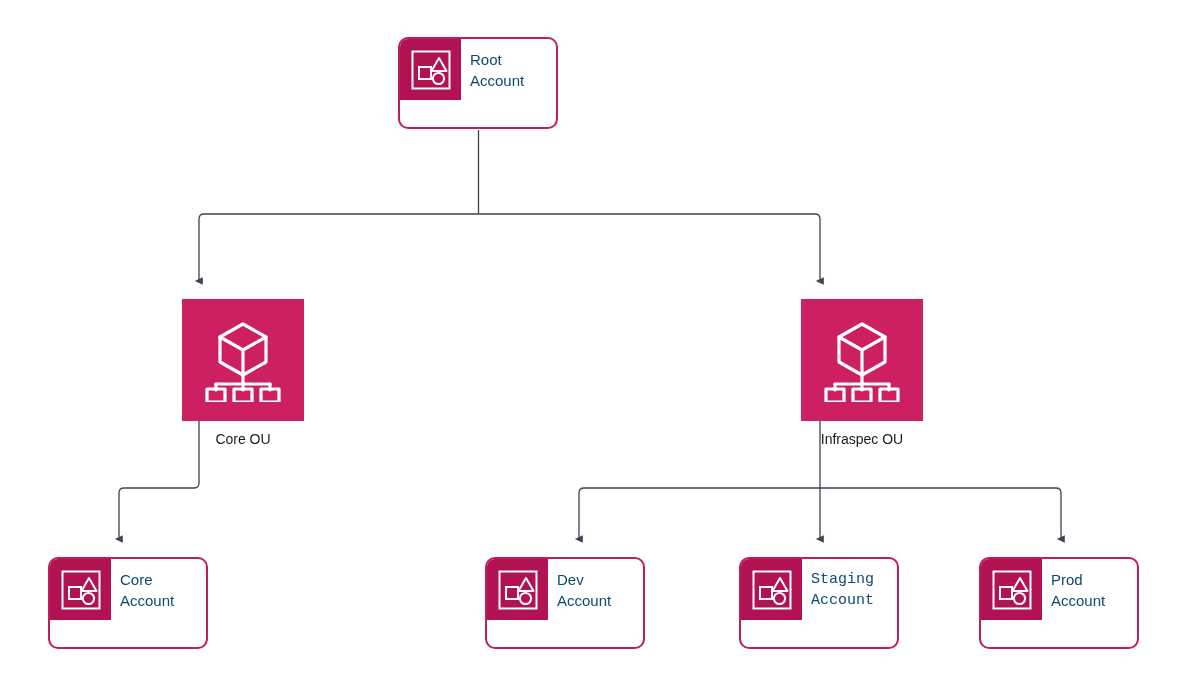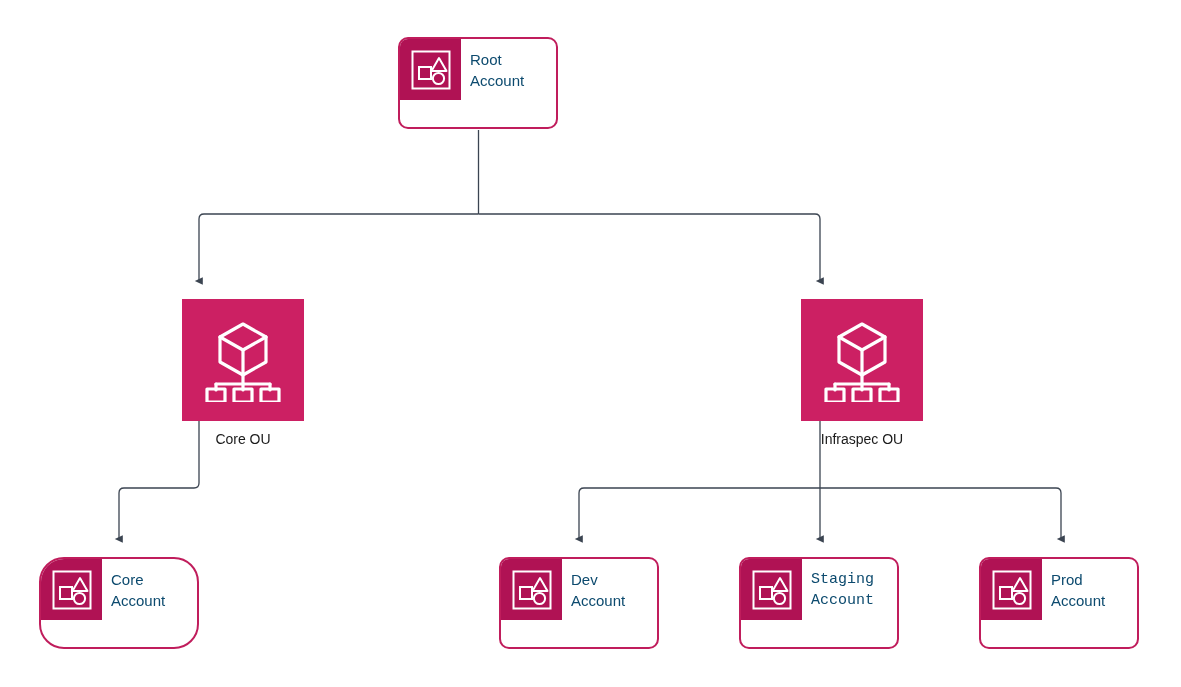--- a/index.html
+++ b/index.html
@@ -167,34 +167,34 @@
           <path d="M 69 66 L 69 72"></path>
           <rect x="6" y="71" width="18" height="13"></rect>
           <rect x="33" y="71" width="18" height="13"></rect>
           <rect x="60" y="71" width="18" height="13"></rect>
         </g>
       </svg>
     </div>
     <div class="ou-label">Infraspec OU</div>
   </div>
 
-  <div class="account-card" style="left:39px; top:557px;border-radius:25px;">
+  <div class="account-card" style="left:48px; top:557px;">
     <div class="account-icon-panel">
       <svg width="44" height="44" viewBox="0 0 44 44" xmlns="http://www.w3.org/2000/svg">
         <rect x="3.5" y="3.5" width="37" height="37" fill="none" stroke="#ffffff" stroke-width="2"></rect>
         <rect x="10" y="19" width="12" height="12" fill="none" stroke="#ffffff" stroke-width="2"></rect>
         <path d="M 30 10 L 37.5 23 L 22.5 23 Z" fill="none" stroke="#ffffff" stroke-width="2" stroke-linejoin="round"></path>
         <circle cx="29.5" cy="30.5" r="5.6" fill="none" stroke="#ffffff" stroke-width="2"></circle>
       </svg>
     </div>
     <div class="account-label">Core
 Account</div>
   </div>
 
-  <div class="account-card" style="left:499px; top:557px;">
+  <div class="account-card" style="left:485px; top:557px;">
     <div class="account-icon-panel">
       <svg width="44" height="44" viewBox="0 0 44 44" xmlns="http://www.w3.org/2000/svg">
         <rect x="3.5" y="3.5" width="37" height="37" fill="none" stroke="#ffffff" stroke-width="2"></rect>
         <rect x="10" y="19" width="12" height="12" fill="none" stroke="#ffffff" stroke-width="2"></rect>
         <path d="M 30 10 L 37.5 23 L 22.5 23 Z" fill="none" stroke="#ffffff" stroke-width="2" stroke-linejoin="round"></path>
         <circle cx="29.5" cy="30.5" r="5.6" fill="none" stroke="#ffffff" stroke-width="2"></circle>
       </svg>
     </div>
     <div class="account-label">Dev
 Account</div>

